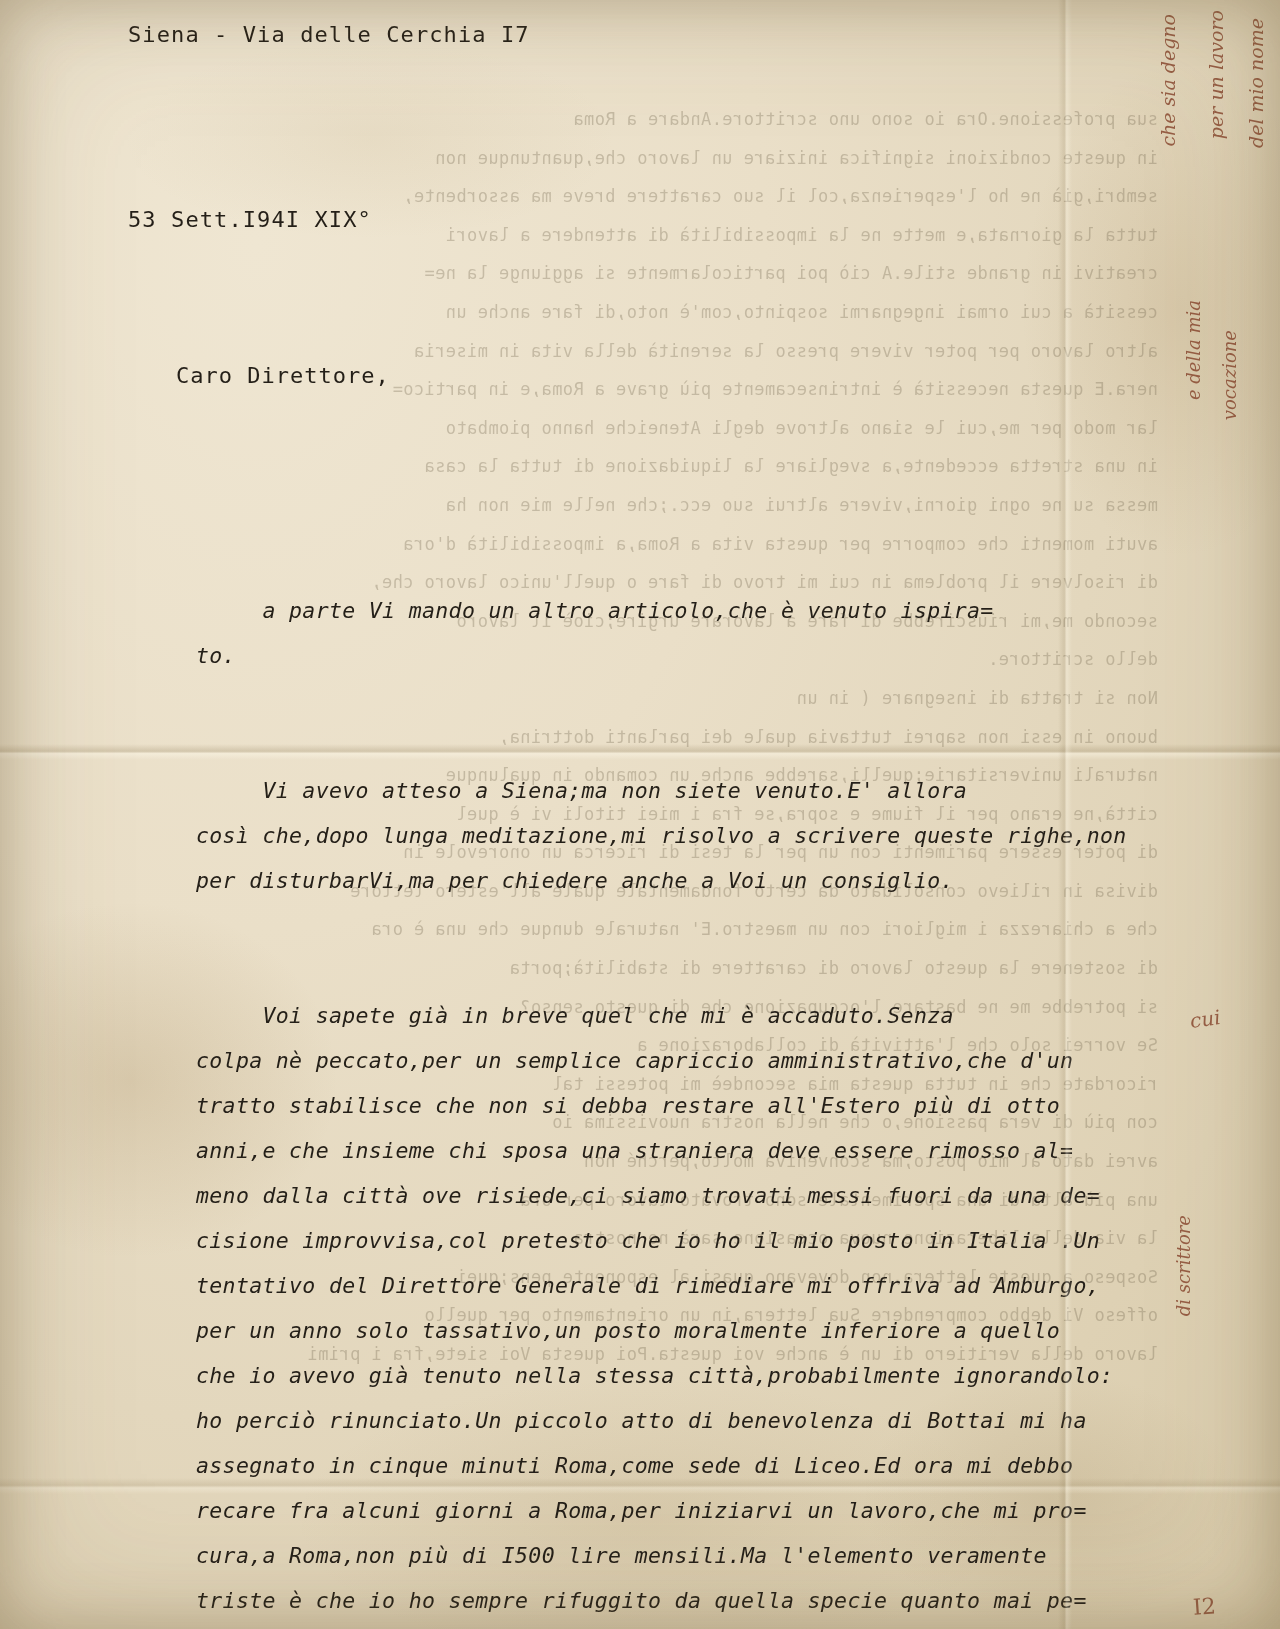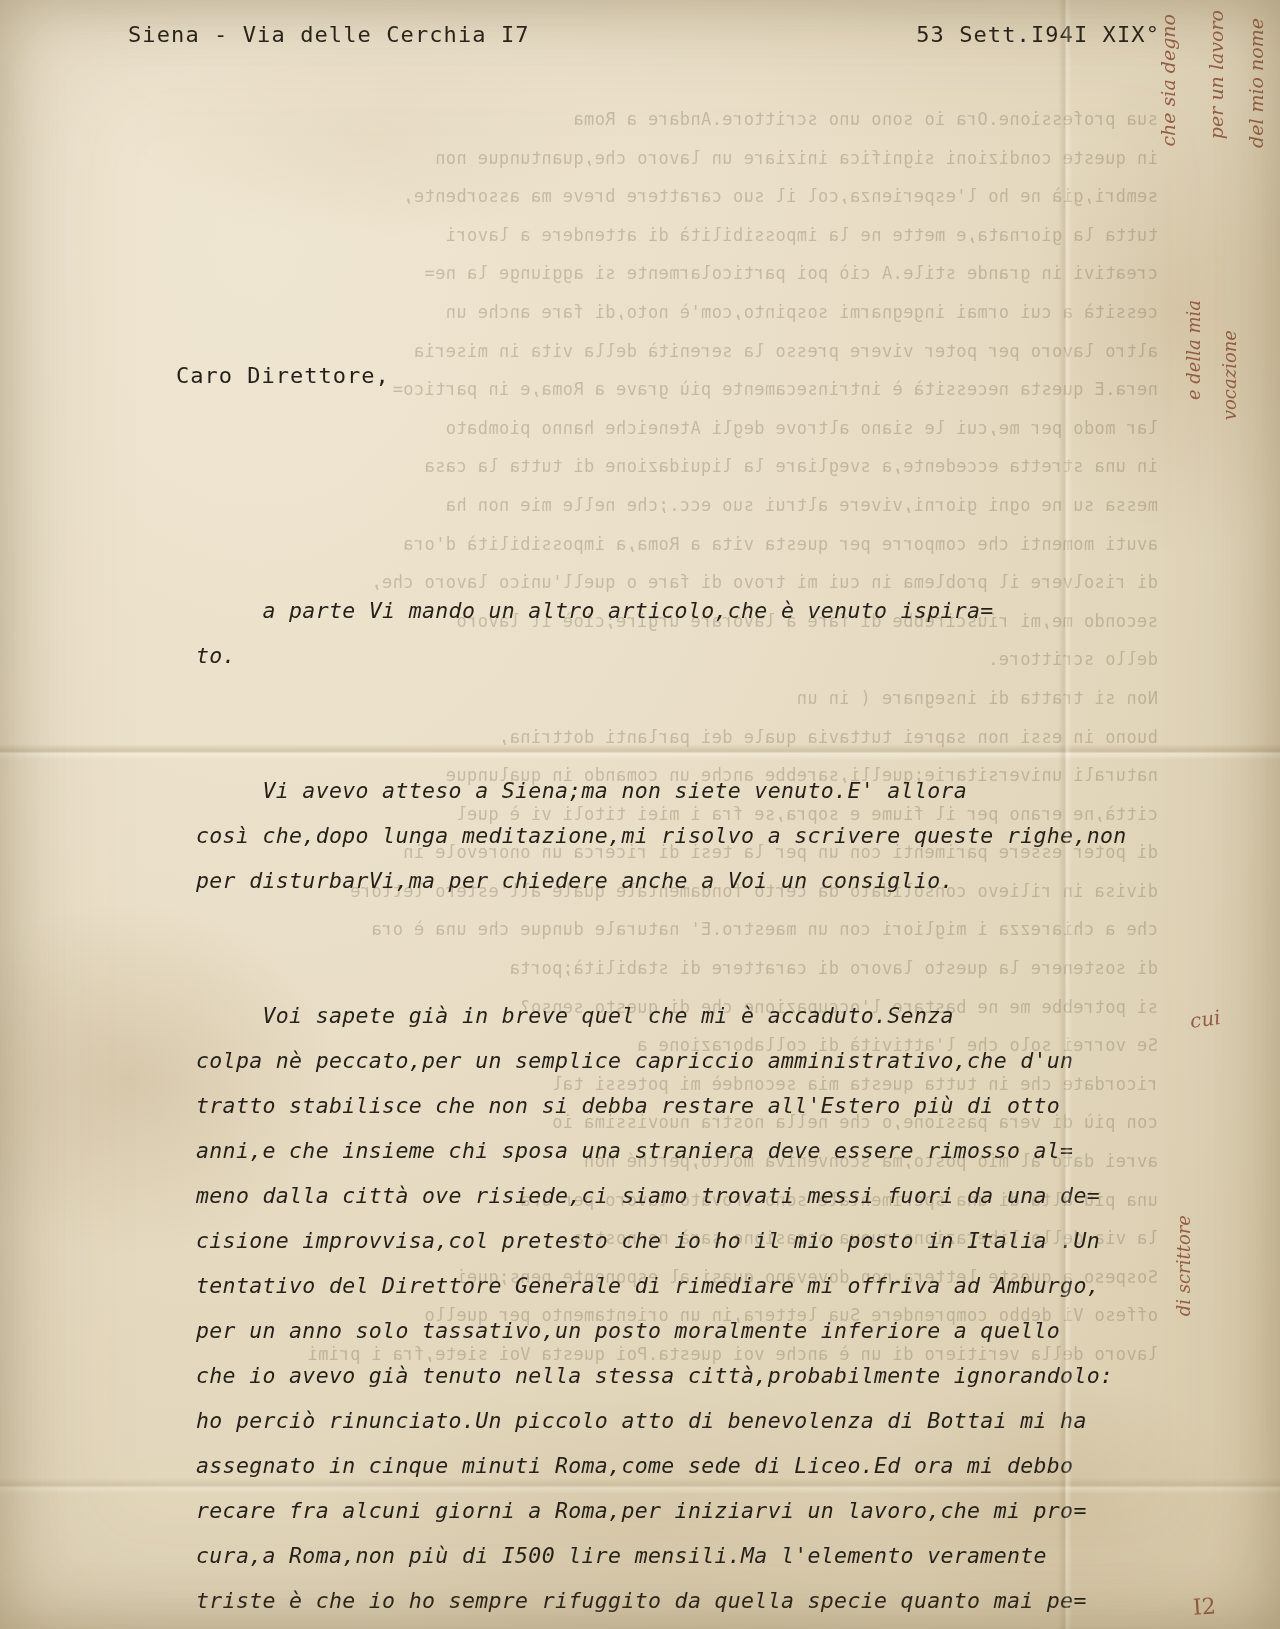--- a/index.html
+++ b/index.html
@@ -74,25 +74,26 @@
     position: absolute;
     inset: 0;
     padding: 0;
   }
   .hdr {
     position: absolute;
     top: 22px;
     left: 128px;
     right: 120px;
     display: flex;
-    justify-content: space-between;
+    justify-content: flex-end;
     gap: 160px;
     font-size: 22px;
     letter-spacing: 1.1px;
     color: #241f18;
+    flex-direction: column;
   }
   .hdr .place { white-space: pre; }
   .hdr .date { white-space: pre; }
 
   .salut {
     position: absolute;
     top: 363px;
     left: 176px;
     font-size: 22px;
     letter-spacing: 1.0px;

